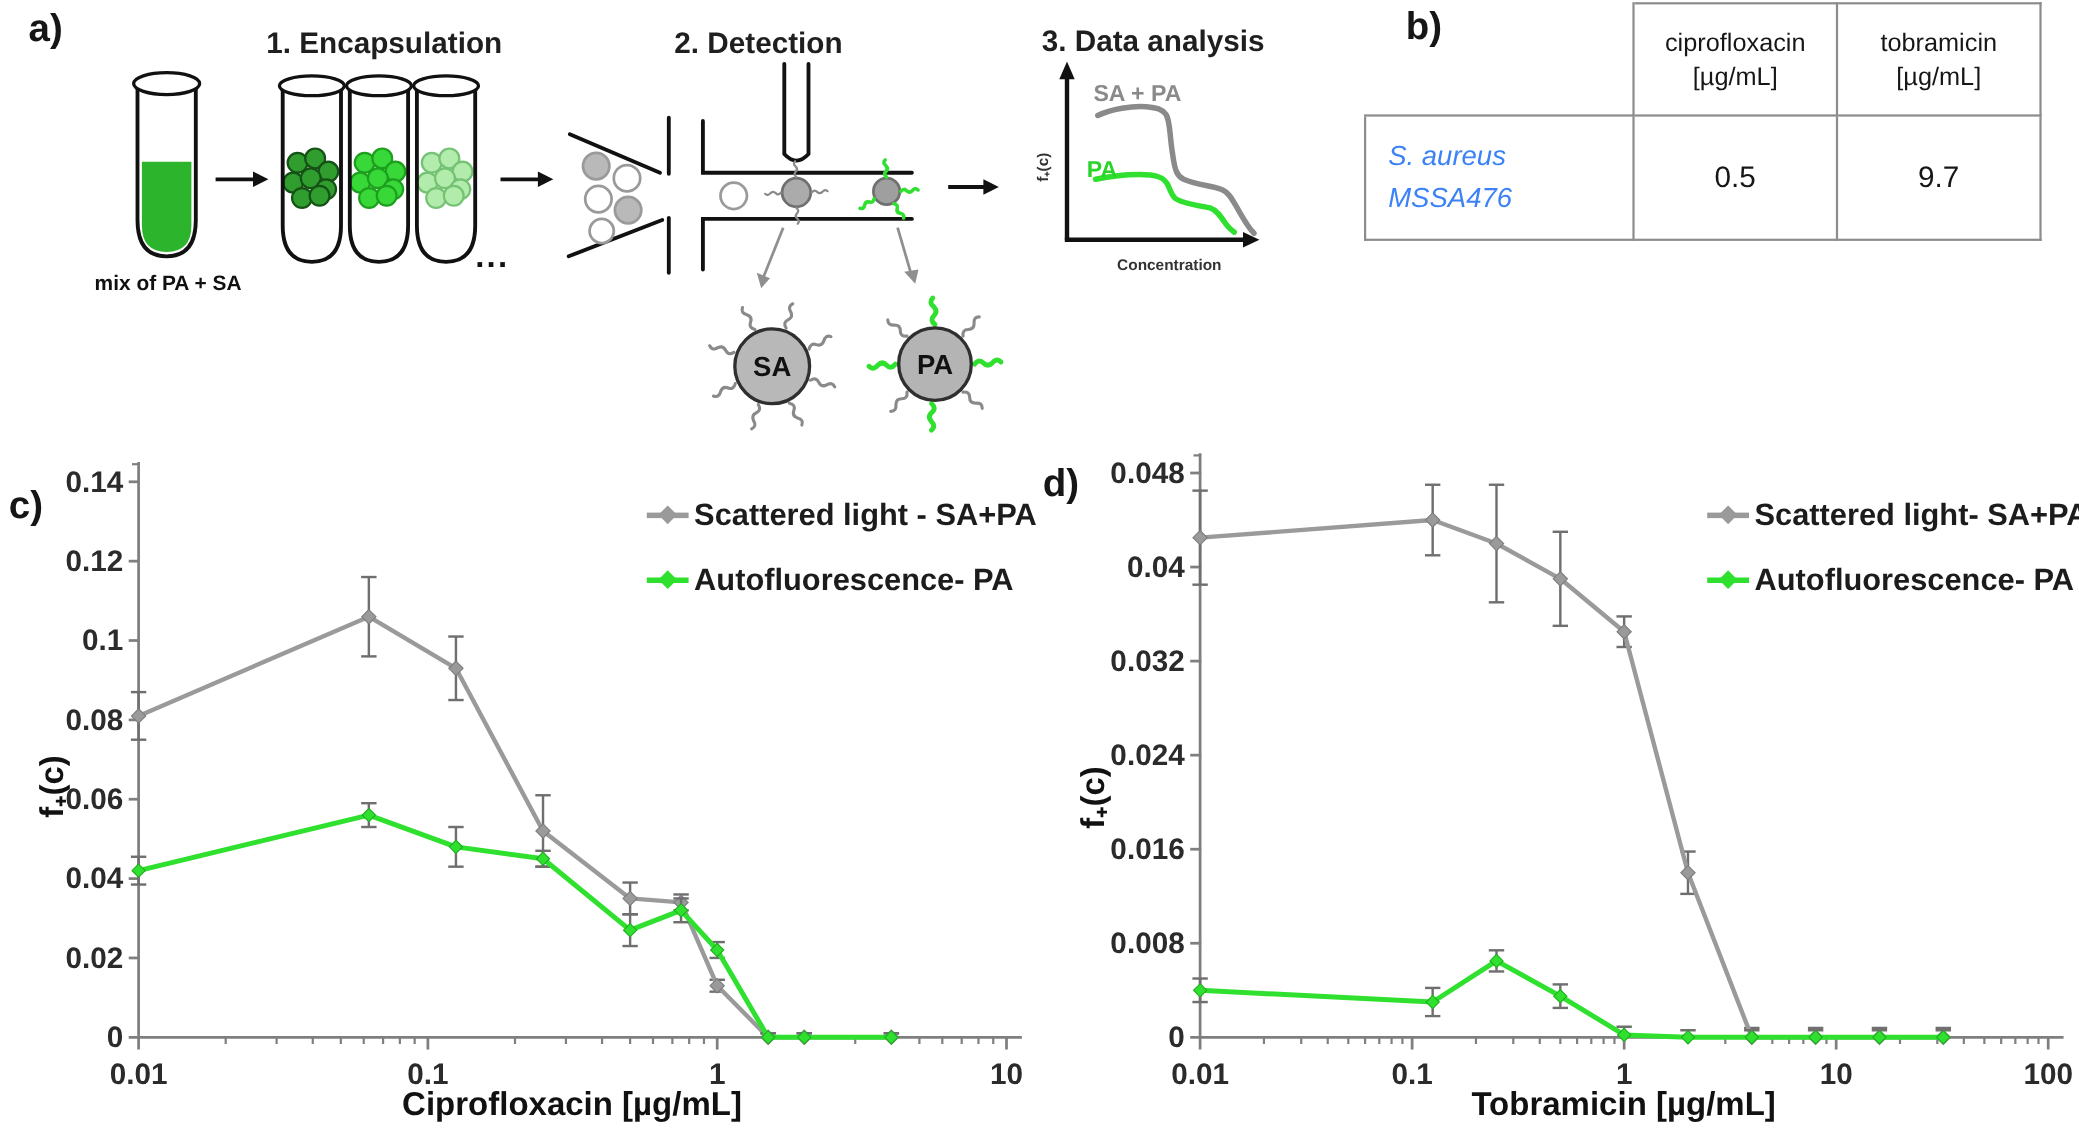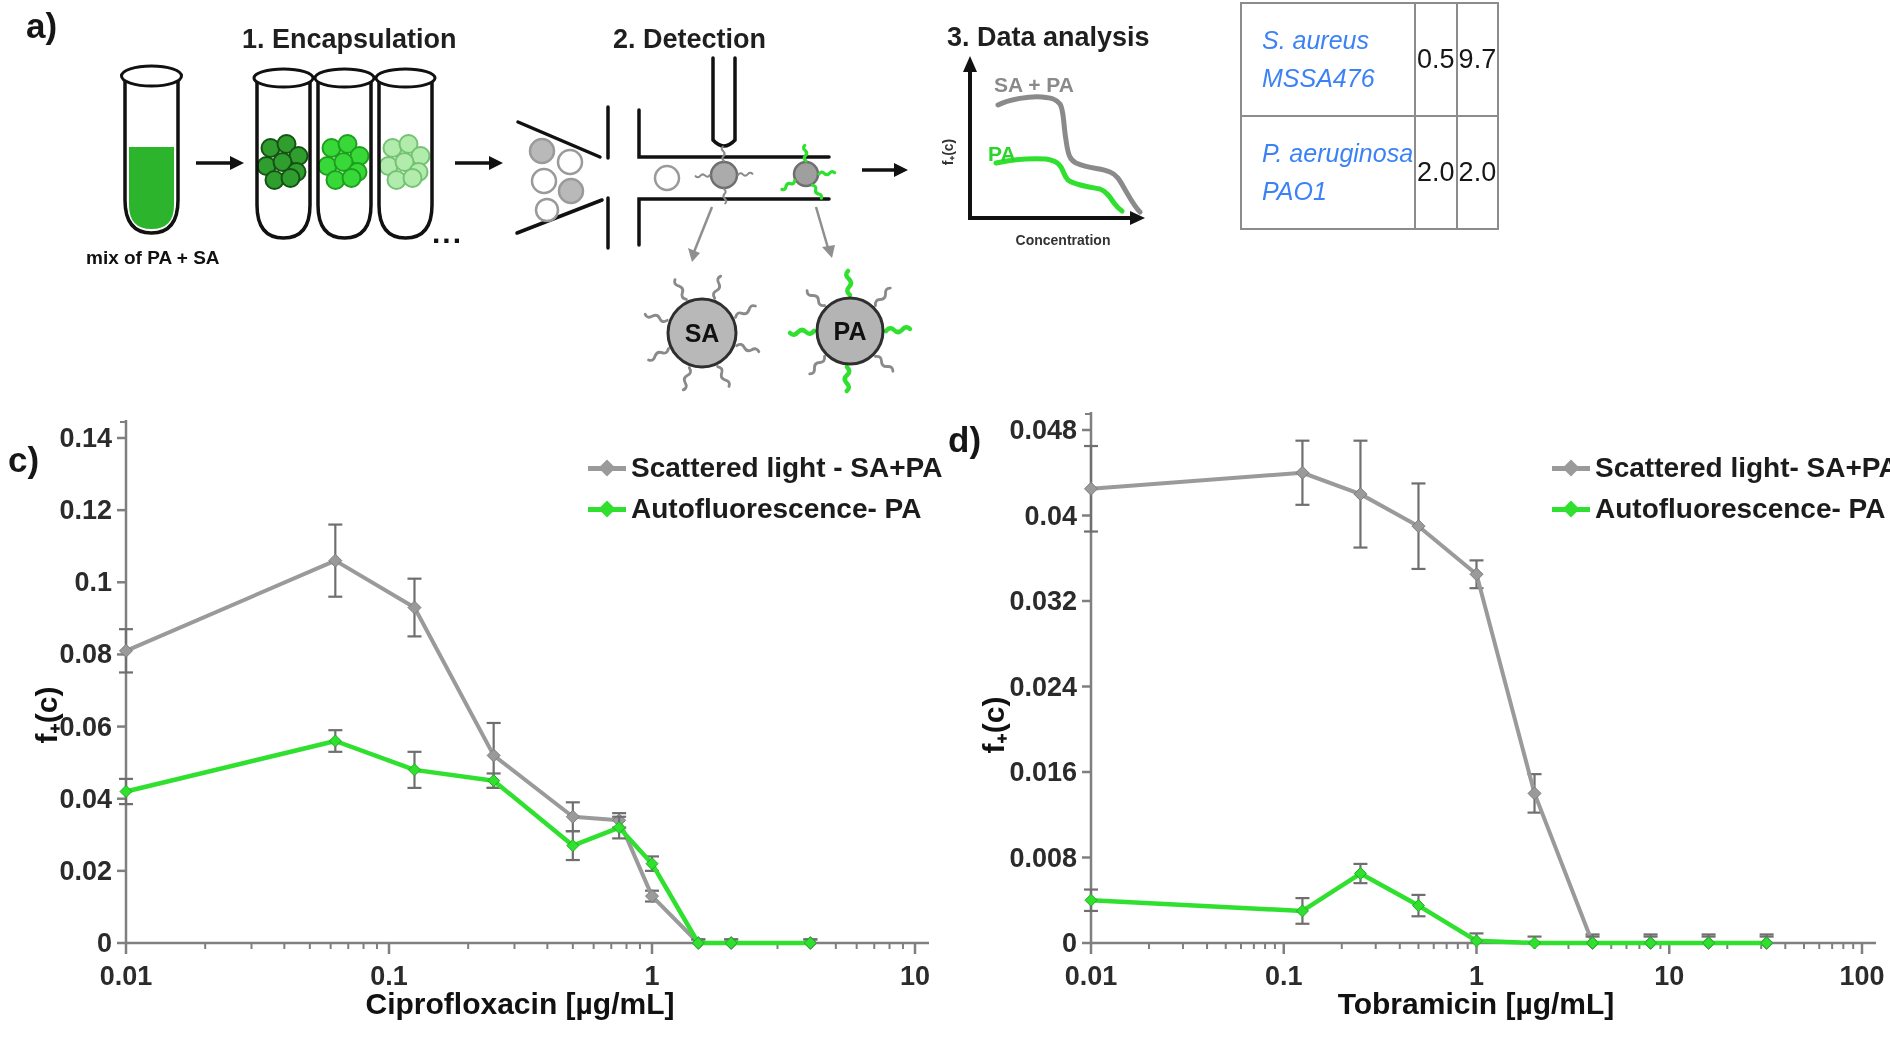--- a/index.html
+++ b/index.html
@@ -8,23 +8,23 @@
   #art{position:absolute;left:0;top:0;}
   .panel-letter{position:absolute;font-size:35px;font-weight:600;color:#161616;}
   
   #mic-table{position:absolute;left:1240px;top:2px;border-collapse:collapse;table-layout:fixed;}
   #mic-table td{border:2px solid #8c8c8c;vertical-align:middle;background:#fff;}
   #mic-table td.no-border{border-top:none;border-left:none;background:transparent;}
   .col-species{width:241px;}
   .col-val{width:181px;}
   .hdr-cell{height:98px;text-align:center;font-size:23px;line-height:1.35;color:#161616;}
   .species-cell{height:109px;font-style:italic;font-size:25px;line-height:1.5;padding-left:20px;color:#3b82f6;}
-  .val-cell{font-size:27px;color:#161616;}
+  .val-cell{text-align:center;font-size:27px;color:#161616;}
   
-  .legend{position:absolute;display:flex;flex-direction:column;gap:5px;}
+  .legend{position:absolute;display:flex;flex-direction:column;gap:23px;}
   .legend-row{display:flex;align-items:center;height:36px;}
   .lm{position:relative;width:38px;height:5px;flex:0 0 38px;}
   .lm::after{content:'';position:absolute;left:13px;top:-4px;width:12px;height:12px;
              transform:rotate(45deg);background:inherit;}
   .lt{font-size:28px;font-weight:700;color:#1c1c1c;margin-left:5px;white-space:nowrap;}
   
   text{font-family:"Liberation Sans", sans-serif;}
   .step-title{font-size:27px;font-weight:600;fill:#1f1f1f;}
   .small-bold{font-size:19px;font-weight:700;fill:#111;}
   .dots{font-size:30px;font-weight:700;fill:#111;letter-spacing:2px;}
@@ -456,35 +456,38 @@
     <text transform="translate(1004,725) rotate(-90)" text-anchor="middle" class="axis-label">f₊(c)</text>
   </svg>
 
   <div class="panel-letter" style="left:26px;top:6px;">a)</div>
   <div class="panel-letter" style="left:1278px;top:4px;">b)</div>
   <div class="panel-letter" style="left:8px;top:440px;">c)</div>
   <div class="panel-letter" style="left:948px;top:420px;">d)</div>
 
   <table id="mic-table">
     <tbody>
+        <tr>
+      <td class="no-border col-species"></td>
+      <td class="hdr-cell col-val">
+        <div>ciprofloxacin</div>
+        <div>[µg/mL]</div>
+      </td>
+      <td class="hdr-cell col-val">
+        <div>tobramicin</div>
+        <div>[µg/mL]</div>
+      </td>
+    </tr>
     <tr>
       <td class="species-cell">
         <div>S. aureus</div>
         <div>MSSA476</div>
       </td>
       <td class="val-cell">0.5</td>
       <td class="val-cell">9.7</td>
-    </tr>
-    <tr>
-      <td class="species-cell">
-        <div>P. aeruginosa</div>
-        <div>PAO1</div>
-      </td>
-      <td class="val-cell">2.0</td>
-      <td class="val-cell">2.0</td>
     </tr>
   </tbody>
     </table>
 
   <div id="legend-c" class="legend" style="left:588px;top:450px;">
     <div class="legend-row">
       <span class="lm" style="background: rgb(154, 154, 154);"></span>
       <span class="lt">Scattered light - SA+PA</span>
     </div>
     <div class="legend-row">

